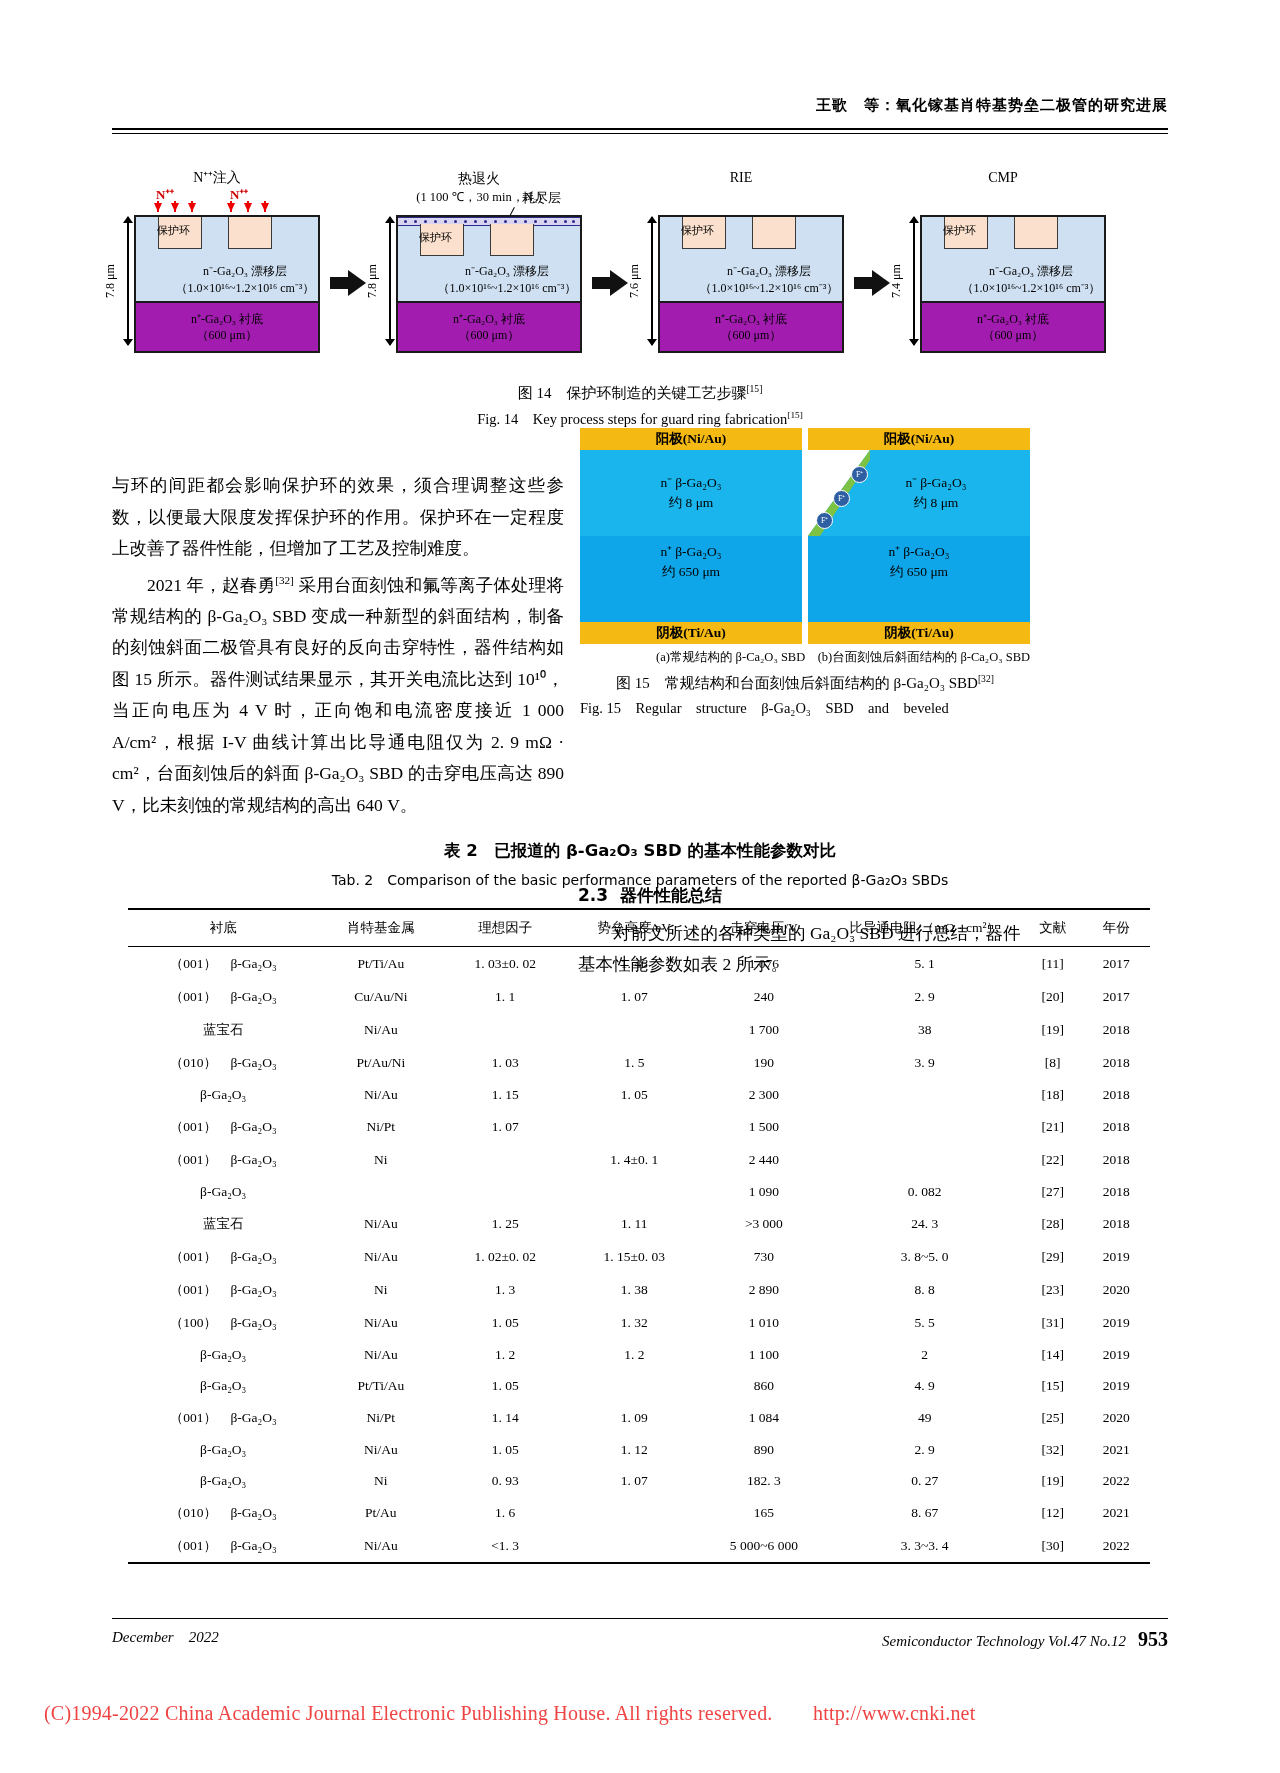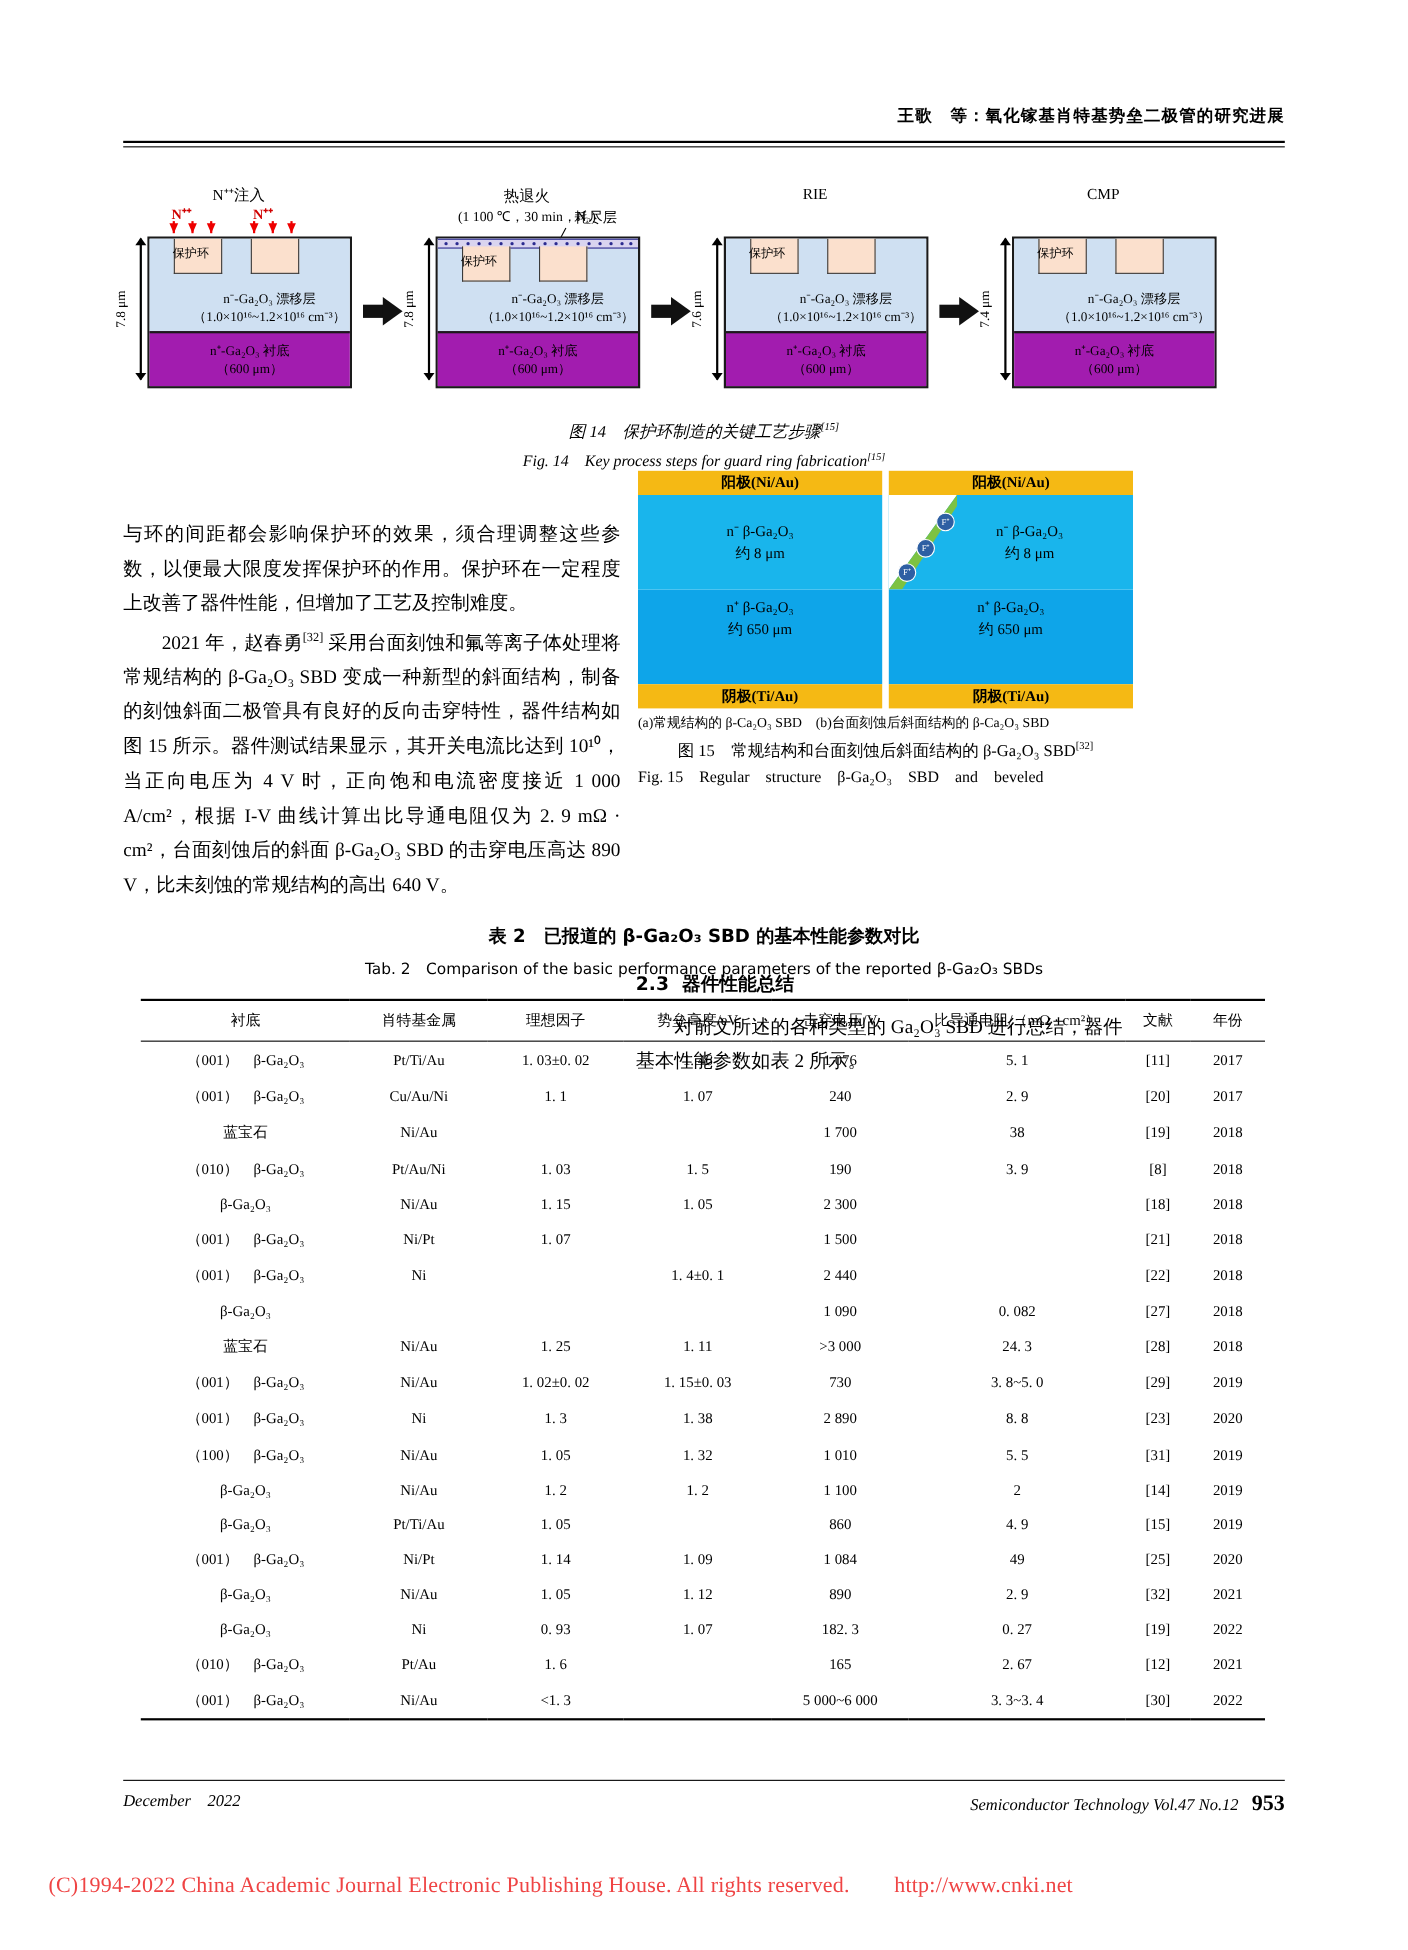--- a/index.html
+++ b/index.html
@@ -41,21 +41,21 @@
 
   .nplus-top{position:absolute;width:100%;text-align:center;font-size:14px;top:-48px;}
   .ionset{position:absolute;font-size:13px;color:#d00000;font-weight:bold;}
   .ionarrows{position:absolute;display:flex;gap:9px;}
   .ionarrows span{display:block;width:0;height:0;border-left:4px solid transparent;border-right:4px solid transparent;border-top:9px solid #e00;position:relative;}
   .ionarrows span:before{content:"";position:absolute;left:-1.2px;top:-11px;width:2.4px;height:11px;background:#e00;}
 
   .deplcall{position:absolute;font-size:13px;}
   .deplline{position:absolute;width:1.4px;background:#000;transform-origin:top left;}
 
-  .cap{position:absolute;left:112px;width:1056px;text-align:center;font-style:italic;}
+  .cap{position:absolute;left:112px;width:1056px;text-align:center;}
   .cap-cn{font-size:15px;}
   .cap-en{font-size:14.5px;}
   sup{font-size:.64em;vertical-align:super;}
 
   
   .colL{position:absolute;left:112px;top:470px;width:452px;font-size:17.5px;line-height:31.5px;text-align:justify;}
   .colL p{margin:0;}
   .indent{text-indent:2em;}
 
   .colR{position:absolute;left:578px;top:880px;width:452px;font-size:17.5px;line-height:31.5px;}
@@ -65,21 +65,21 @@
   .fig15{position:absolute;left:580px;top:428px;width:450px;}
   .f15row{display:flex;gap:6px;}
   .sbd{width:222px;position:relative;}
   .anode{background:#f5b914;color:#000;text-align:center;font-size:13.5px;height:22px;line-height:22px;font-weight:bold;}
   .ndrift{background:#19b5ec;height:86px;position:relative;display:flex;flex-direction:column;align-items:center;justify-content:center;font-size:13.5px;line-height:1.5;}
   .nsub{background:#0ea5e9;height:80px;display:flex;flex-direction:column;align-items:center;justify-content:flex-start;padding-top:6px;font-size:13.5px;line-height:1.5;}
   .cathode{background:#f5b914;color:#000;text-align:center;font-size:13.5px;height:22px;line-height:22px;font-weight:bold;}
   .bevel{position:absolute;left:0;top:0;width:62px;height:86px;background:#7dc242;clip-path:polygon(0 100%,100% 0,100% 10px,12px 100%);}
   .bevelmask{position:absolute;left:0;top:0;width:62px;height:86px;background:#fff;clip-path:polygon(0 0,100% 0,0 100%);}
   .fion{position:absolute;width:15px;height:15px;border-radius:50%;background:#2e5fa3;color:#fff;font-size:8px;text-align:center;line-height:15px;border:1px solid #fff;}
-  .f15caps{font-size:12.5px;text-align:left;margin-top:5px;}
+  .f15caps{font-size:12.5px;text-align:right;margin-top:5px;}
 
   
   .tabtitle{position:absolute;left:112px;width:1056px;text-align:center;}
   .t-cn{font-family:"DejaVu Sans",sans-serif;font-weight:bold;font-size:16.5px;}
   .t-en{font-family:"DejaVu Sans",sans-serif;font-size:14px;}
   table.data{position:absolute;left:128px;top:908px;width:1022px;border-collapse:collapse;font-size:13.5px;}
   table.data thead th{font-weight:normal;padding:9px 2px;text-align:center;white-space:nowrap;}
   table.data thead{border-top:2.2px solid #000;border-bottom:1.2px solid #000;}
   table.data tbody tr td{padding:7.5px 2px;text-align:center;white-space:nowrap;}
   table.data tbody{border-bottom:2.2px solid #000;}
@@ -496,21 +496,21 @@
           <td>0. 27</td>
           <td>[19]</td>
           <td>2022</td>
         </tr>
       <tr>
           <td class="sub-c">（010）　β-Ga₂O₃</td>
           <td>Pt/Au</td>
           <td>1. 6</td>
           <td></td>
           <td>165</td>
-          <td>2. 67</td>
+          <td>8. 67</td>
           <td>[12]</td>
           <td>2021</td>
         </tr>
       <tr>
           <td class="sub-c">（001）　β-Ga₂O₃</td>
           <td>Ni/Au</td>
           <td>&lt;1. 3</td>
           <td></td>
           <td>5 000~6 000</td>
           <td>3. 3~3. 4</td>

